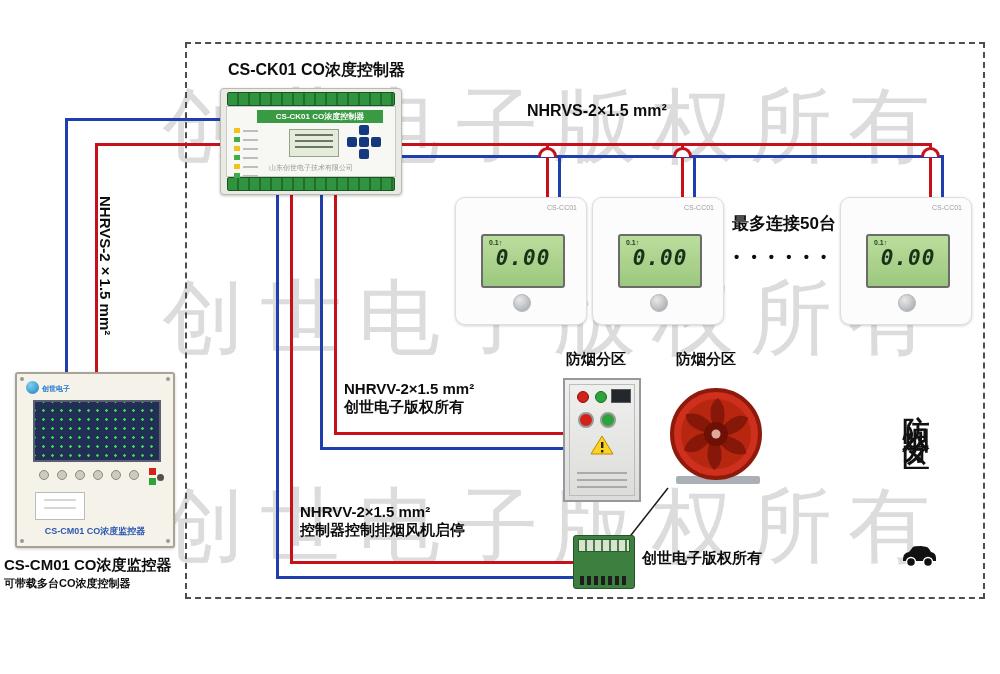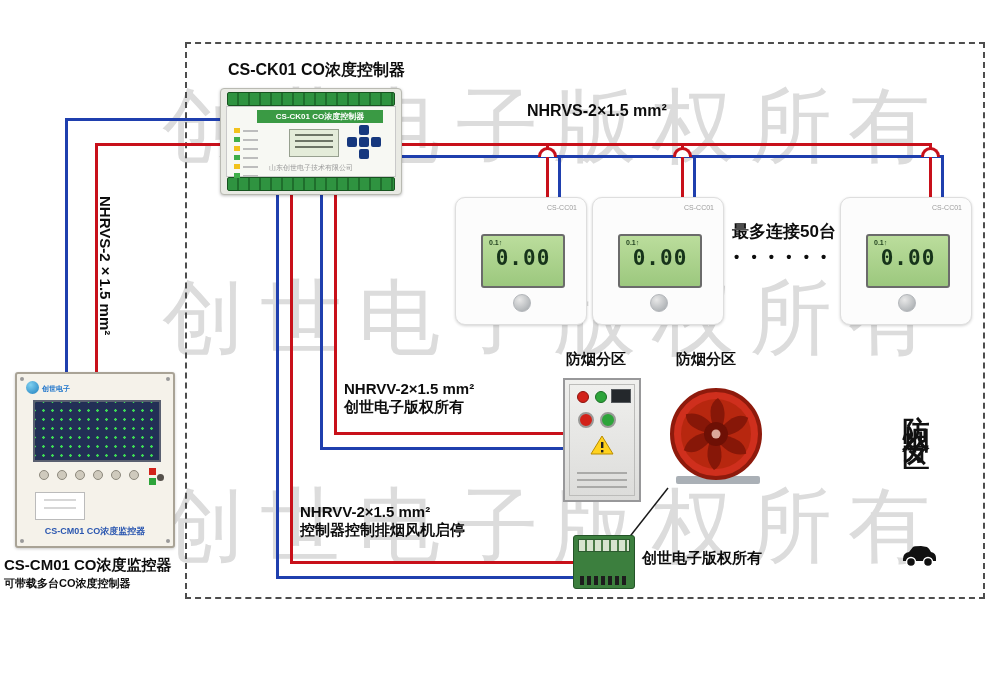--- a/index.html
+++ b/index.html
@@ -48,21 +48,21 @@
   .ctl-footer{position:absolute;left:0;right:0;top:56px;text-align:center;font-size:7px;color:#9a9a9a;white-space:nowrap;}
 
   
   .detector{position:absolute;top:197px;width:130px;height:126px;z-index:5;background:#fcfcfc;
             border:1px solid #dedede;border-radius:10px;box-shadow:0 1px 3px rgba(0,0,0,.18);}
   .det-model{position:absolute;right:9px;top:6px;font-size:7px;color:#9b9b9b;}
   .det-lcd{position:absolute;left:25px;top:36px;width:80px;height:50px;
            background:linear-gradient(#bbdd9c,#9cc87e);border:2px solid #6b6b6b;border-radius:3px;}
   .det-lcd-small{font-size:7px;color:#22421f;padding:3px 0 0 6px;font-weight:bold;}
   .det-lcd-value{font-family:"DejaVu Sans Mono",monospace;font-weight:bold;font-size:21px;
-                 color:#16331a;text-align:center;letter-spacing:1px;line-height:24px;}
+                 color:#16331a;text-align:center;letter-spacing:1px;line-height:24px;font-style:italic;}
   .det-logo{position:absolute;left:57px;top:96px;width:16px;height:16px;border-radius:50%;
             background:radial-gradient(circle at 35% 30%,#e8e8e8,#9fa4a8);border:1px solid #b3b6ba;}
 
   
   .fanbox{position:absolute;left:563px;top:378px;width:78px;height:124px;z-index:5;
           background:linear-gradient(#f0f0ee,#dcdcda);border:2px solid #98989a;box-sizing:border-box;}
   .fb-frame{position:absolute;left:4px;right:4px;top:4px;bottom:4px;border:1px solid #bcbcba;}
   .fb-dot{position:absolute;border-radius:50%;}
   .fb-meter{position:absolute;left:46px;top:9px;width:18px;height:12px;background:#24282c;border:1px solid #55595d;}
   .fb-warn{position:absolute;left:24px;top:54px;}
@@ -264,21 +264,21 @@
     <div class="mon-label">CS-CM01 CO浓度监控器</div>
     <div class="mon-screw" style="left:3px;top:3px"></div>
     <div class="mon-screw" style="right:3px;top:3px"></div>
     <div class="mon-screw" style="left:3px;bottom:3px"></div>
     <div class="mon-screw" style="right:3px;bottom:3px"></div>
   </div>
 
   <div class="lbl" style="left:228px;top:60px;font-size:16px">CS-CK01 CO浓度控制器</div>
   <div class="lbl" style="left:527px;top:102px;font-size:16px">NHRVS-2×1.5 mm²</div>
   <div class="lbl v-text" style="left:97px;top:196px;font-size:15px">NHRVS-2×1.5 mm²</div>
-  <div class="lbl" style="left:732px;top:220px;font-size:17px">最多连接50台</div>
+  <div class="lbl" style="left:732px;top:212px;font-size:17px">最多连接50台</div>
   <div class="lbl" style="left:734px;top:248px;font-size:15px;letter-spacing:4px">• • • • • •</div>
   <div class="lbl" style="left:566px;top:350px;font-size:15px">防烟分区</div>
   <div class="lbl" style="left:676px;top:350px;font-size:15px">防烟分区</div>
   <div class="lbl" style="left:344px;top:380px;font-size:15px">NHRVV-2×1.5 mm²</div>
   <div class="lbl" style="left:344px;top:398px;font-size:15px">创世电子版权所有</div>
   <div class="lbl" style="left:300px;top:503px;font-size:15px">NHRVV-2×1.5 mm²</div>
   <div class="lbl" style="left:300px;top:521px;font-size:15px">控制器控制排烟风机启停</div>
   <div class="lbl" style="left:642px;top:549px;font-size:15px">创世电子版权所有</div>
   <div class="lbl" style="left:4px;top:556px;font-size:15px">CS-CM01 CO浓度监控器</div>
   <div class="lbl" style="left:4px;top:576px;font-size:11px">可带载多台CO浓度控制器</div>

